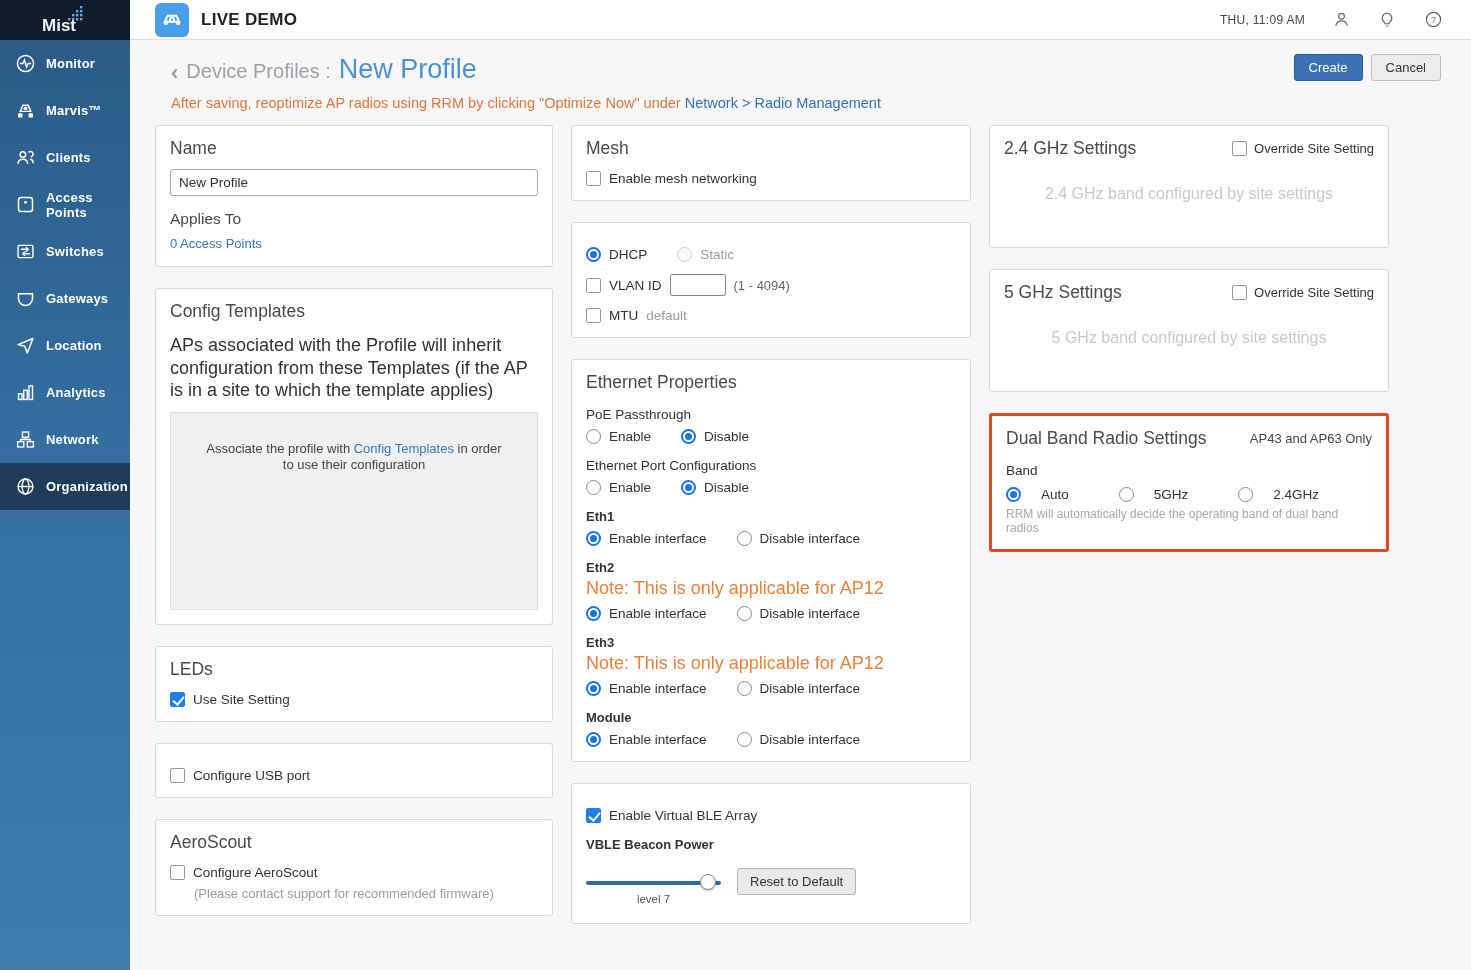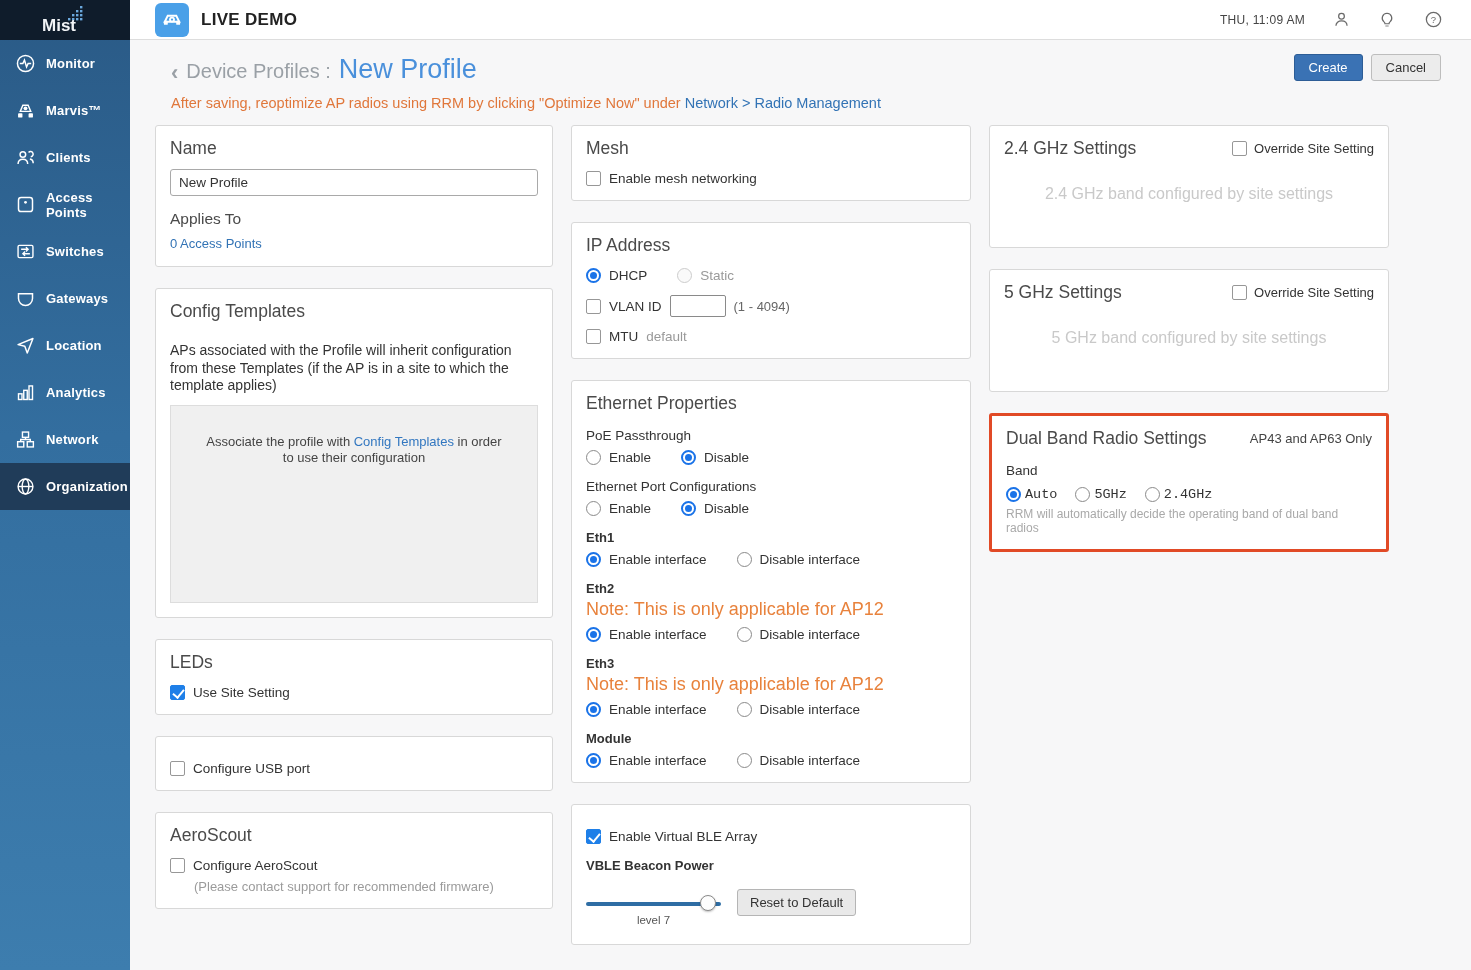--- a/index.html
+++ b/index.html
@@ -58,21 +58,21 @@
   .lbl { cursor:default; }
   .sub-label { font-size:13px; font-weight:700; color:#333; margin-top:14px; }
   .plain-label { font-size:13.5px; color:#333; margin-top:14px; }
   .orange-note { font-size:18px; color:#e8823c; margin-top:3px; }
   .gray-note { font-size:12px; color:#a9a9a9; margin-top:5px; }
 
   
   .name-input { width:100%; height:27px; border:1px solid #a9a9a9; border-radius:3px; padding:0 8px; font-size:13.5px; color:#333; margin-top:10px; font-family:"Liberation Sans",sans-serif; }
   .applies-to { font-size:15.5px; color:#4a4a4a; margin-top:14px; }
   .link { color:#3273b5; font-size:13px; text-decoration:none; cursor:pointer; display:inline-block; margin-top:8px; }
-  .ct-desc { font-size:14px; color:#333; line-height:1.25; margin-top:20px; }
+  .ct-desc { font-size:18px; color:#333; line-height:1.25; margin-top:12px; }
   .ct-box { background:#f0f0f0; border:1px solid #ddd; height:198px; margin-top:10px; padding:28px 30px 0 30px; text-align:center; font-size:13px; color:#444; line-height:1.25; }
   .ct-box a { color:#3277c0; text-decoration:none; cursor:pointer; }
   .aero-note { font-size:13px; color:#9b9b9b; margin:6px 0 0 24px; }
   .vlan-input { width:56px; height:22px; border:1px solid #8a8a8a; border-radius:2px; }
   .hint { color:#666; font-size:13px; }
   .muted { color:#999; font-size:13.5px; }
   .band-msg { text-align:center; color:#c9c9c9; font-size:16px; padding:26px 0 30px 0; }
   .title-row { display:flex; align-items:flex-start; justify-content:space-between; }
   .override-wrap { display:flex; align-items:center; gap:7px; font-size:13px; color:#333; margin-top:3px; }
   .db-sub { font-size:13px; color:#444; margin-top:3px; }
@@ -311,21 +311,20 @@
 
       <div class="card">
         <div class="card-title">Mesh</div>
         <div class="ctl-row">
           <span class="cb"></span>
           <span class="lbl">Enable mesh networking</span>
         </div>
       </div>
 
       <div class="card">
-        <div class="card-title">IP Address</div>
         <div class="ctl-row">
           <span class="radio selected"></span>
           <span class="lbl">DHCP</span>
           <span class="gap"></span>
           <span class="radio disabled"></span>
           <span class="lbl muted">Static</span>
         </div>
         <div class="ctl-row">
           <span class="cb"></span>
           <span class="lbl">VLAN ID</span>
@@ -441,21 +440,21 @@
         </div>
         <div class="band-msg">5 GHz band configured by site settings</div>
       </div>
 
       <div class="card hl">
         <div class="title-row">
           <div class="card-title">Dual Band Radio Settings</div>
           <div class="db-sub">AP43 and AP63 Only</div>
         </div>
         <div class="plain-label">Band</div>
-        <div class="ctl-row" style="margin-top:9px; gap:4px;font-family:Liberation Mono, monospace;">
+        <div class="ctl-row" style="margin-top:9px; gap:20px;">
           <span class="radio selected"></span>
           <span class="lbl">Auto</span>
           <span class="gap" style="width:10px;"></span>
           <span class="radio"></span>
           <span class="lbl">5GHz</span>
           <span class="gap" style="width:10px;"></span>
           <span class="radio"></span>
           <span class="lbl">2.4GHz</span>
         </div>
         <div class="gray-note">RRM will automatically decide the operating band of dual band radios</div>

